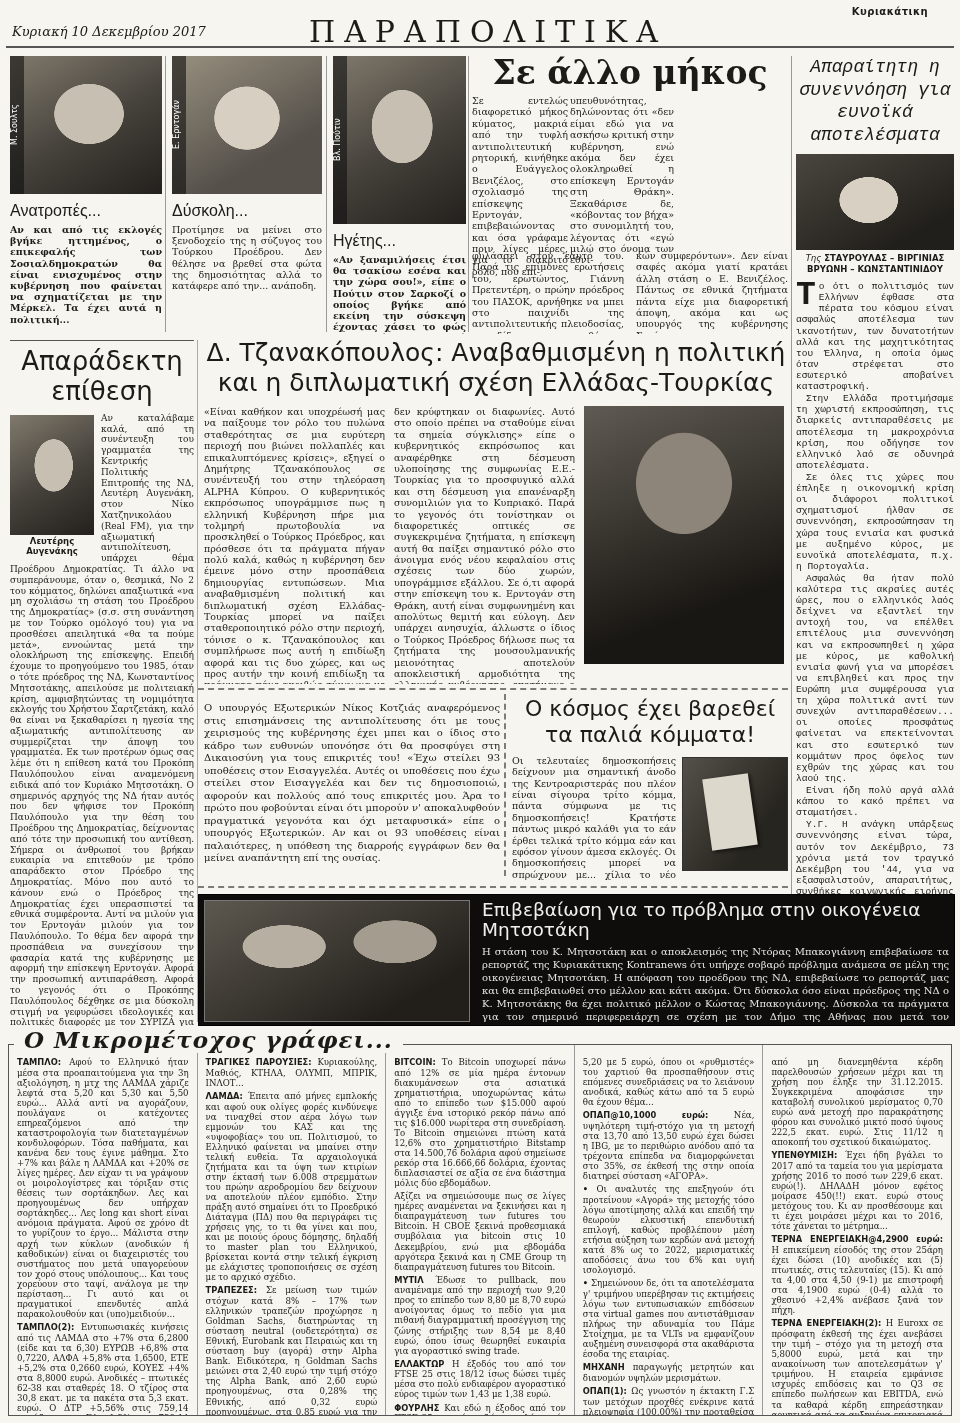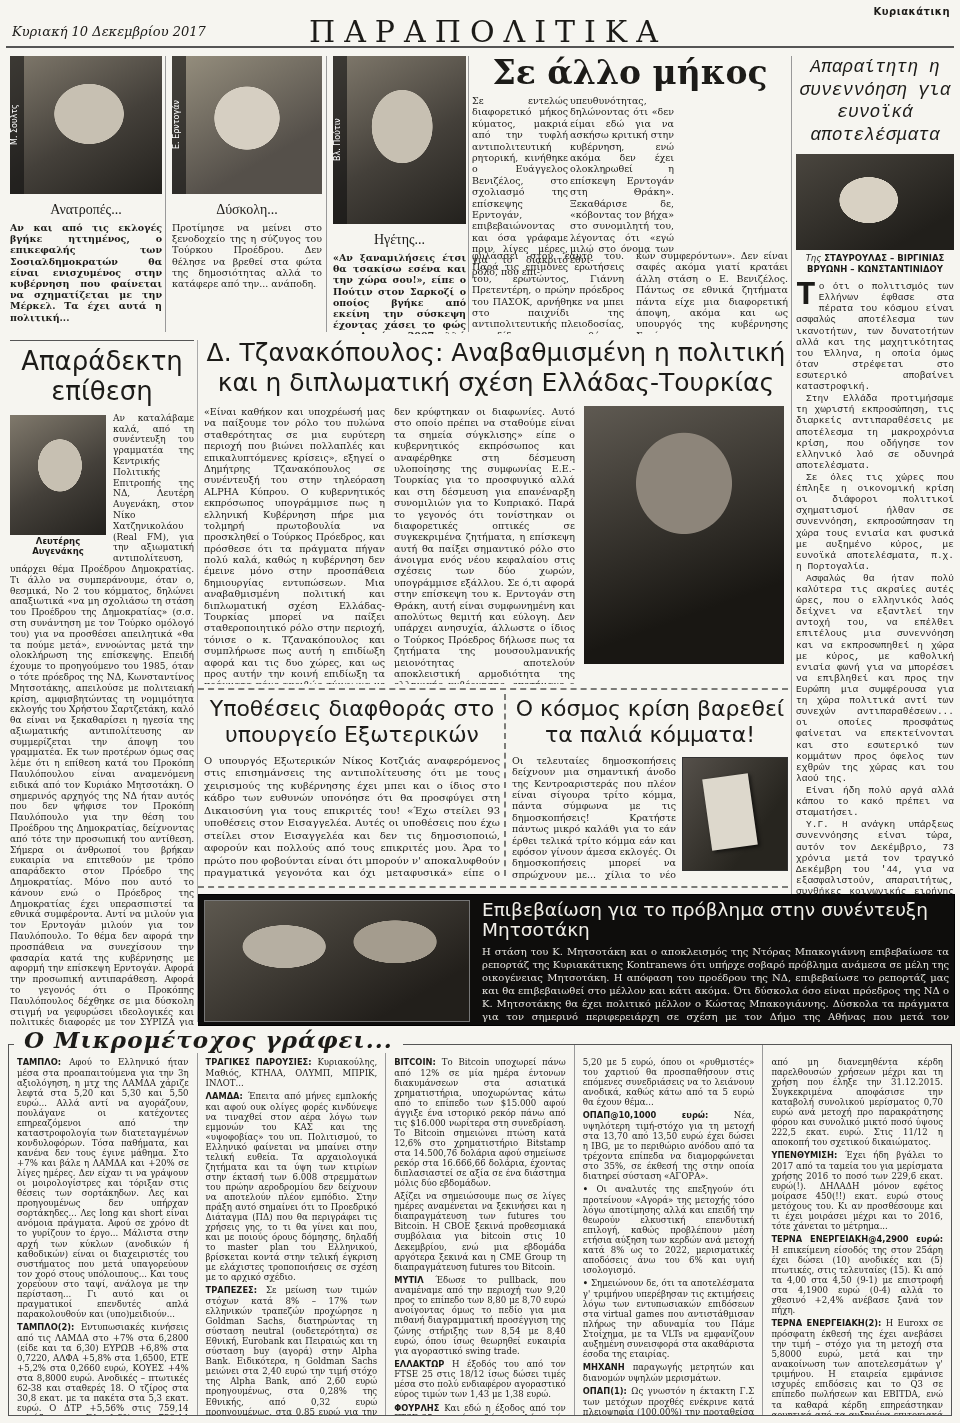--- a/index.html
+++ b/index.html
@@ -5,37 +5,37 @@
   html,body{margin:0;padding:0;}
   body{width:960px;height:1423px;background:#f6f5f0;color:#1c1b18;
        font-family:"DejaVu Serif",serif;position:relative;overflow:hidden;}
   .abs{position:absolute;overflow:hidden;}
   .rule{position:absolute;background:#555;}
   .jt{text-align:justify;}
   
   .date{left:12px;top:24px;font-style:italic;font-size:13px;}
   .ptitle{left:8px;top:14px;width:100%;text-align:center;font-size:30px;letter-spacing:9px;
           font-family:"DejaVu Serif",serif;}
-  .masthead{right:10px;top:6px;text-align:right;font-family:"DejaVu Sans",sans-serif;width:120px;}
+  .masthead{right:10px;top:6px;text-align:center;font-family:"DejaVu Sans",sans-serif;width:120px;}
   .m-top{font-size:10px;font-weight:bold;letter-spacing:.5px;}
   .m-kontra{font-size:19px;font-weight:bold;letter-spacing:-.5px;}
   .m-news{font-size:19px;color:#9a9a96;letter-spacing:-.5px;}
   .m-page{font-size:21px;font-weight:bold;margin-left:6px;}
   
   .photo{position:relative;background:
      radial-gradient(42% 40% at 52% 42%, #c7c0b2 0 54%, rgba(0,0,0,0) 55%),
      linear-gradient(150deg,#80796c,#44403a 55%,#23211d);}
   .vlabel{position:absolute;left:0;top:0;bottom:0;width:14px;background:rgba(15,15,15,.6);
      color:#fff;font-size:8px;font-family:"DejaVu Sans",sans-serif;
      writing-mode:vertical-rl;transform:rotate(180deg);text-align:center;padding:2px 0;}
   
   .brief{top:56px;height:278px;}
   .brief .photo{height:138px;}
-  .brief h2{margin:8px 0 4px;font-family:Liberation Serif, serif;font-weight:400;
-            font-size:14px;text-align:center;}
+  .brief h2{margin:8px 0 4px;font-family:Liberation Sans, sans-serif;font-weight:400;
+            font-size:16px;text-align:left;}
   .brief p{margin:0;font-size:9.5px;line-height:1.18;}
   .bold-body{font-weight:bold;}
   
   .allo{left:472px;top:56px;width:316px;height:278px;}
   .allo h1{margin:0;font-size:33px;font-weight:bold;text-align:center;line-height:1;}
   .allo-mid{display:flex;gap:2px;margin-top:6px;height:152px;}
   .amt{font-size:9.5px;line-height:1.2;}
   .aml{width:96px;} .amr{width:104px;}
   .aph{width:104px;flex:none;}
   .aph .photo{height:112px;border:1px solid #333;}
@@ -50,21 +50,21 @@
   .byline .bp{font-style:italic;font-weight:normal;}
   .paras{margin-top:6px;font-size:9.5px;line-height:1.17;font-family:Liberation Mono, monospace;}
   .paras p{margin:0 0 1px;text-indent:10px;text-align:justify;}
   .paras p:first-child{text-indent:0;}
   .paras p:first-child::first-letter{float:left;font-size:33px;line-height:.85;font-weight:bold;padding:1px 3px 0 0;}
   .sig{margin-top:5px;font-size:10px;font-weight:bold;font-style:italic;text-align:right;white-space:pre-line;line-height:1.25;}
   
   .leftcol{left:10px;top:340px;width:184px;height:682px;border-top:1px solid #555;padding-top:4px;}
   .leftcol h1{margin:2px 0 6px;font-family:"DejaVu Sans",sans-serif;font-weight:400;font-size:26px;
               text-align:center;line-height:1.15;}
-  .lphoto{float:left;width:96px;margin:2px 7px 2px 0;}
+  .lphoto{float:left;width:84px;margin:2px 7px 2px 0;}
   .lphoto .photo{height:120px;}
   .lcap{font-size:8.5px;font-weight:bold;font-family:"DejaVu Sans",sans-serif;text-align:center;margin-top:1px;}
   .leftcol .body{font-size:9px;line-height:1.2;text-align:justify;margin:0;}
   
   .tzana{left:204px;top:338px;width:584px;height:346px;}
   .tzana h1{margin:0;font-family:"DejaVu Sans",sans-serif;font-weight:400;font-size:25px;
             text-align:center;line-height:1.2;}
   .tz-body{display:flex;gap:9px;margin-top:8px;}
   .tzc{width:181px;font-size:9.5px;line-height:1.2;text-align:justify;}
   .tz-photo{width:200px;height:258px;flex:none;}
@@ -186,36 +186,35 @@
     <div class="tzc">δεν κρύφτηκαν οι διαφωνίες. Αυτό στο οποίο πρέπει να σταθούμε είναι τα σημεία σύγκλισης» είπε ο κυβερνητικός εκπρόσωπος και αναφέρθηκε στη δέσμευση υλοποίησης της συμφωνίας Ε.Ε.-Τουρκίας για το προσφυγικό αλλά και στη δέσμευση για επανέναρξη συνομιλιών για το Κυπριακό. Παρά το γεγονός ότι τονίστηκαν οι διαφορετικές οπτικές σε συγκεκριμένα ζητήματα, η επίσκεψη αυτή θα παίξει σημαντικό ρόλο στο άνοιγμα ενός νέου κεφαλαίου στις σχέσεις των δύο χωρών, υπογράμμισε εξάλλου. Σε ό,τι αφορά στην επίσκεψη του κ. Ερντογάν στη Θράκη, αυτή είναι συμφωνημένη και απολύτως θεμιτή και εύλογη. Δεν υπάρχει ανησυχία, άλλωστε ο ίδιος ο Τούρκος Πρόεδρος δήλωσε πως τα ζητήματα της μουσουλμανικής μειονότητας αποτελούν αποκλειστική αρμοδιότητα της ελληνικής κυβέρνησης, επεσήμανε ο Δημήτρης Τζανακόπουλος. Η επίσκεψη του Ερντογάν στην Θράκη επιβεβαιώνει τη θέση του κ. Τζανακόπουλου.</div>
     <div class="photo tz-photo" style="background:radial-gradient(44% 36% at 50% 30%, #8d857a 0 54%, rgba(0,0,0,0) 55%),linear-gradient(160deg,#5f5a52,#191713 75%);"></div>
   </div>
 </div>
 
 <div class="dash" style="left:198px;top:688px;width:590px;"></div>
 <div class="dashv" style="left:504px;top:694px;height:182px;"></div>
 <div class="dash" style="left:198px;top:886px;width:590px;"></div>
 
 <div class="abs midart ypoth">
-  <h1>Υποθέσεις διαφθοράς στο υπουργείο Εξωτερικών</h1>
   <p class="body">Ο υπουργός Εξωτερικών Νίκος Κοτζιάς αναφερόμενος στις επισημάνσεις της αντιπολίτευσης ότι με τους χειρισμούς της κυβέρνησης έχει μπει και ο ίδιος στο κάδρο των ευθυνών υπονόησε ότι θα προσφύγει στη Δικαιοσύνη για τους επικριτές του! «Έχω στείλει 93 υποθέσεις στον Εισαγγελέα. Αυτές οι υποθέσεις που έχω στείλει στον Εισαγγελέα και δεν τις δημοσιοποιώ, αφορούν και πολλούς από τους επικριτές μου. Άρα το πρώτο που φοβούνται είναι ότι μπορούν ν' αποκαλυφθούν πραγματικά γεγονότα και όχι μεταφυσικά» είπε ο υπουργός Εξωτερικών. Αν και οι 93 υποθέσεις είναι παλαιότερες, η υπόθεση της διαρροής εγγράφων δεν θα μείνει αναπάντητη επί της ουσίας.</p>
 </div>
 
 <div class="abs midart kosmos">
-  <h1>Ο κόσμος κρίση βαρεθεί τα παλιά κόμματα!</h1>
+  <h1>Ο κόσμος έχει βαρεθεί τα παλιά κόμματα!</h1>
   <div class="body">
     <div class="kphoto"></div>
     <span>Οι τελευταίες δημοσκοπήσεις δείχνουν μια σημαντική άνοδο της Κεντροαριστεράς που πλέον είναι σίγουρα τρίτο κόμμα, πάντα σύμφωνα με τις δημοσκοπήσεις! Κρατήστε πάντως μικρό καλάθι για το εάν έρθει τελικά τρίτο κόμμα εάν και εφόσον γίνουν άμεσα εκλογές. Οι δημοσκοπήσεις μπορεί να σπρώχνουν με... χίλια το νέο φορέα, δεν είναι καθόλου σίγουρο όμως ότι θα ψηφίσουν την κεντροαριστερά στο τέλος! Ο κόσμος έχει βαρεθεί τα ίδια και τα ίδια...</span>
   </div>
 </div>
 
 <div class="abs banner">
   <div class="bphoto"></div>
   <div class="btext">
-    <h1>Επιβεβαίωση για το πρόβλημα στην συνέντευξη Μητσοτάκη</h1>
+    <h1>Επιβεβαίωση για το πρόβλημα στην οικογένεια Μητσοτάκη</h1>
     <p class="body">Η στάση του Κ. Μητσοτάκη και ο αποκλεισμός της Ντόρας Μπακογιάννη επιβεβαίωσε τα ρεπορτάζ της Κυριακάτικης Kontranews ότι υπήρχε σοβαρό πρόβλημα ανάμεσα σε μέλη της οικογένειας Μητσοτάκη. Η απόφαση του προέδρου της ΝΔ, επιβεβαίωσε το ρεπορτάζ μας και θα επιβεβαιωθεί στο μέλλον και κάτι ακόμα. Ότι δύσκολα όσο είναι πρόεδρος της ΝΔ ο Κ. Μητσοτάκης θα έχει πολιτικό μέλλον ο Κώστας Μπακογιάννης. Δύσκολα τα πράγματα για τον σημερινό περιφερειάρχη σε σχέση με τον Δήμο της Αθήνας που μετά τον «αποκλεισμό» της Ντόρας από μια μελλοντική κυβέρνηση της ΝΔ, διαγράφεται «αποκλεισμός» του από τον μεγαλύτερο Δήμο της χώρας. Κρατήστε την πληροφορία και θα μας θυμηθείτε...</p>
   </div>
 </div>
 
 <div class="abs mikro">
   <div class="mcols">
     <div class="mcol">
         <p class="entry"><b>ΤΑΜΠΛΟ: </b>Αφού το Ελληνικό ήταν μέσα στα προαπαιτούμενα για την 3η αξιολόγηση, η μτχ της ΛΑΜΔΑ χάριζε λεφτά στα 5,20 και 5,30 και 5,50 ευρώ... Αλλά αντί να αγοράζουν, πουλάγανε οι κατέχοντες επηρεαζόμενοι από την καταστροφολογία των διατεταγμένων κονδυλοφόρων. Τόσα παθήματα, και κανένα δεν τους έγινε μάθημα. Στο +7% και βάλε η ΛΑΜΔΑ και +20% σε λίγες ημέρες. Δεν είχαν τι να γράψουν οι μοιρολογίστρες και τόριξαν στις θέσεις των σορτάκηδων. Λες και προηγουμένως δεν υπήρχαν σορτάκηδες... Λες long και short είναι ανόμοια πράγματα. Αφού σε χρόνο dt το γυρίζουν το έργο... Μάλιστα στην αρχή των κύκλων (ανοδικών ή καθοδικών) είναι οι διαχειριστές του συστήματος που μετά υπαγορεύουν τον χορό στους υπόλοιπους... Και τους χορεύουν στο ταψί, ανάλογα με την περίσταση... Γι αυτό και οι πραγματικοί επενδυτές απλά παρακολουθούν και (υπο)μειδιούν...</p>
         <p class="entry"><b>ΤΑΜΠΛΟ(2): </b>Εντυπωσιακές κινήσεις από τις ΛΑΜΔΑ στο +7% στα 6,2800 (είδε και τα 6,30) ΕΥΡΩΒ +6,8% στα 0,7220, ΑΛΦΑ +5,8% στα 1,6500, ΕΤΕ +5,2% στα 0,2660 ευρώ, ΚΟΥΕΣ +4% στα 8,8000 ευρώ. Ανοδικές – πτωτικές 62-38 και σταθερές 18. Ο τζίρος στα 30,8 εκατ. με τα πακέτα στα 5,3 εκατ. ευρώ. Ο ΔΤΡ +5,56% στις 759,14 μονάδες και ο ΓΔ +1,3% στις 738,14 μονάδες.</p>
       </div>

